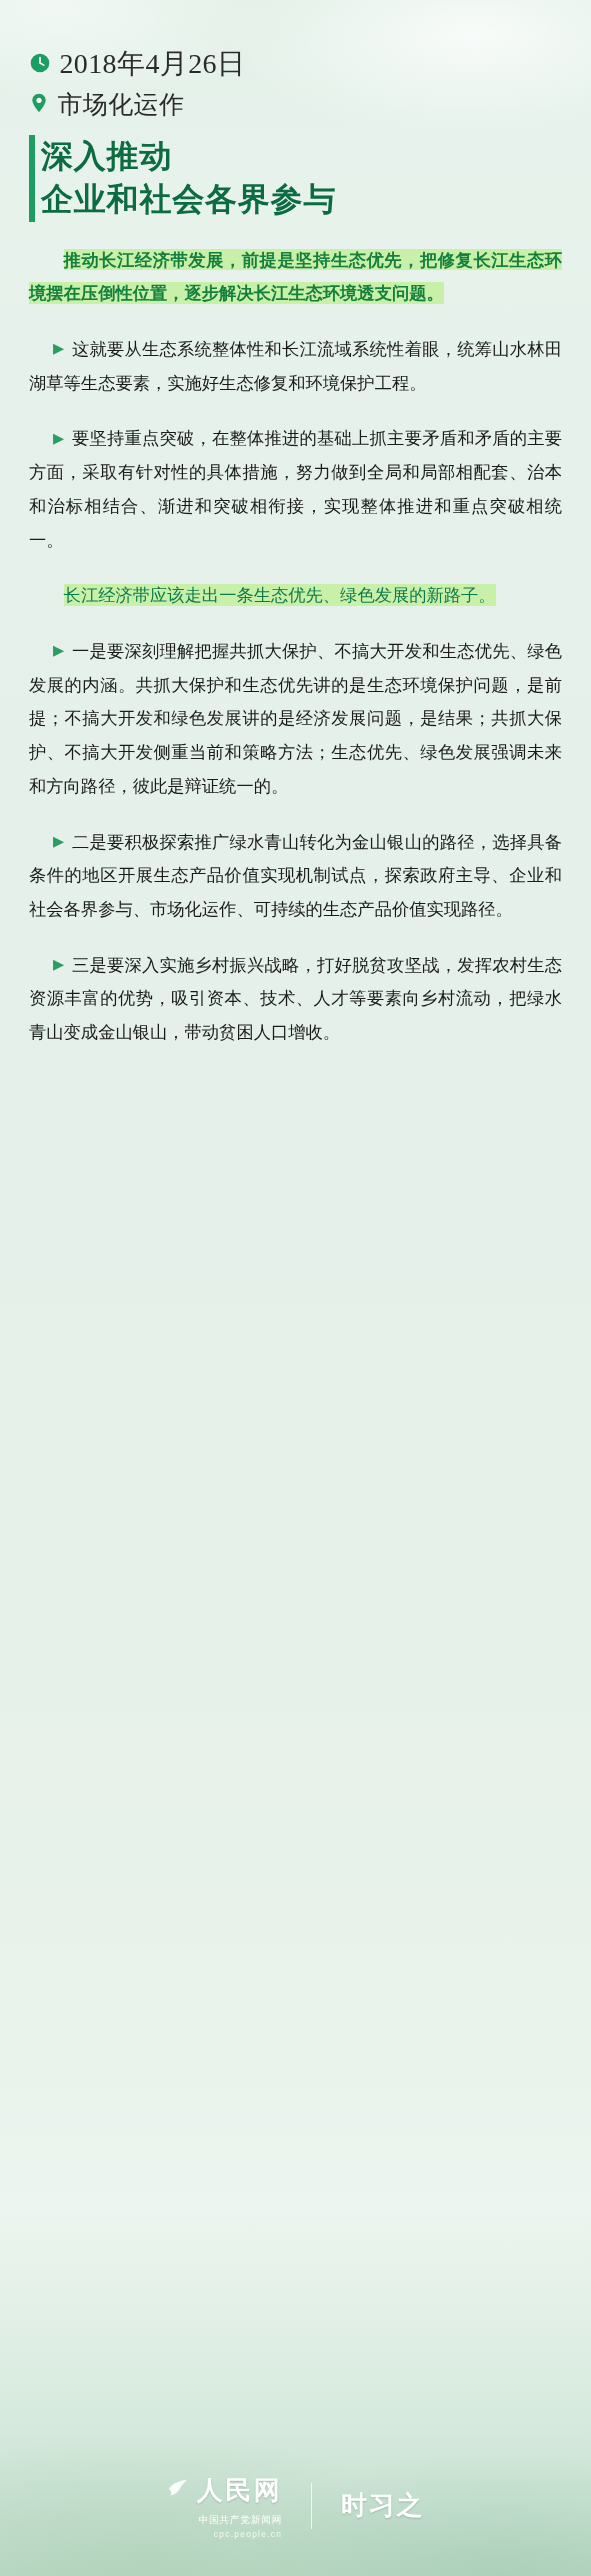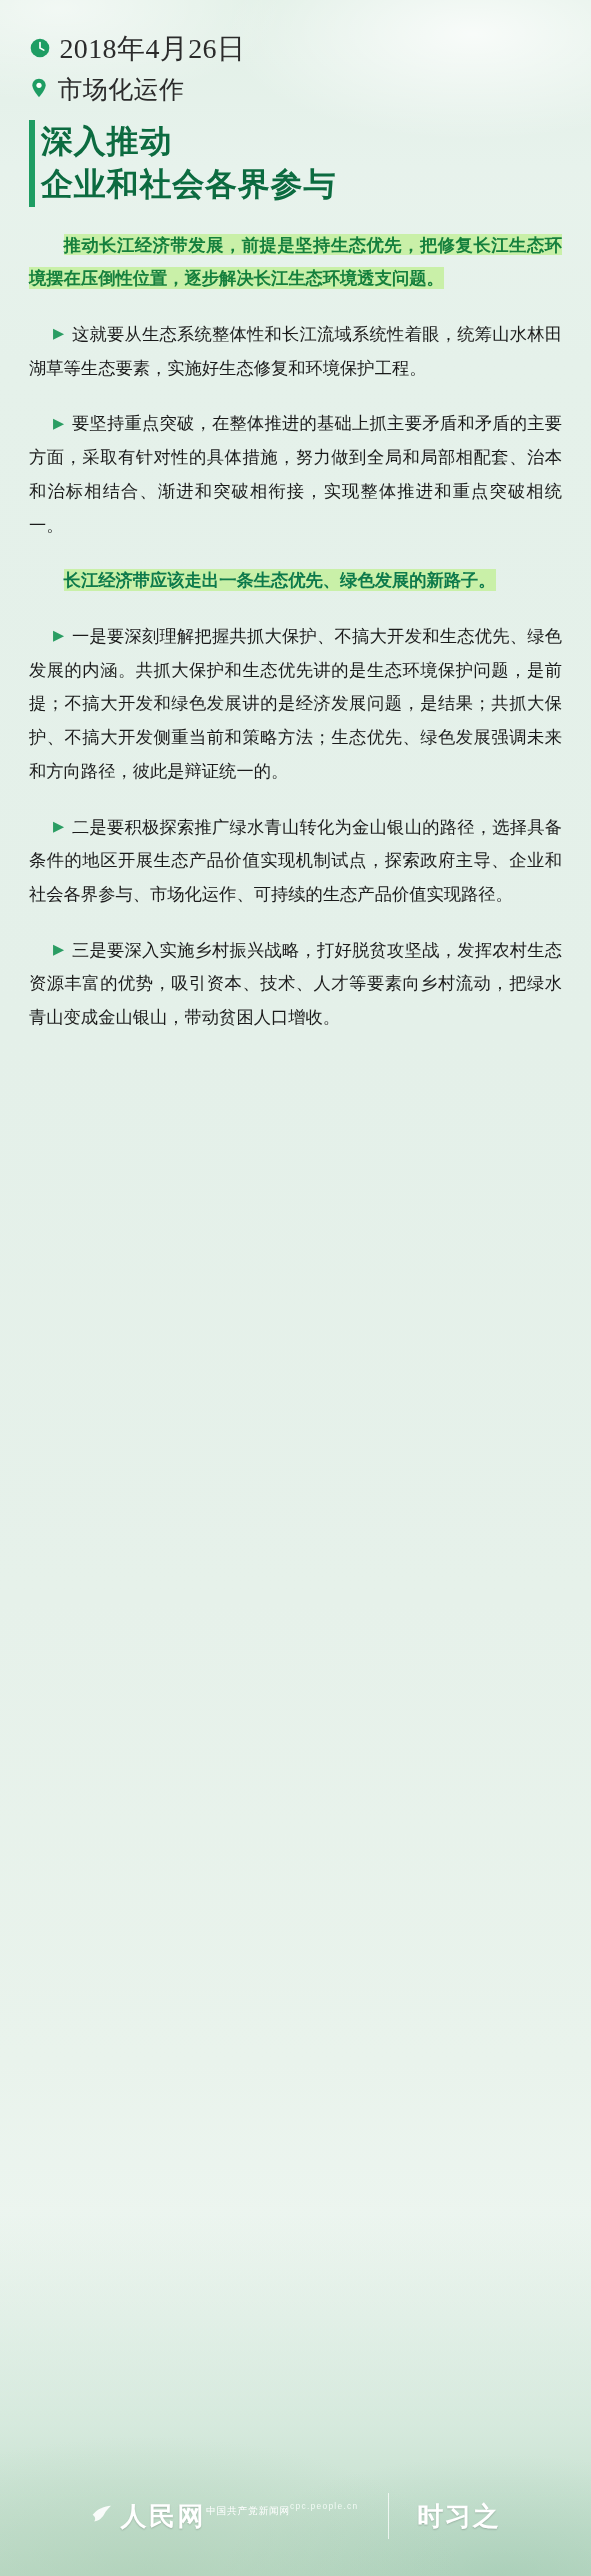--- a/index.html
+++ b/index.html
@@ -36,21 +36,21 @@
     position: absolute; left: 0; bottom: 0; width: 591px; height: 363px;
     background:
       radial-gradient(ellipse 439px 194px at 25% 100%, rgba(170,205,180,0.55), rgba(170,205,180,0) 72%),
       radial-gradient(ellipse 389px 169px at 85% 100%, rgba(150,195,170,0.45), rgba(150,195,170,0) 72%),
       linear-gradient(180deg, rgba(223,239,229,0) 0%, rgba(205,229,214,0.75) 58%, rgba(186,217,196,0.95) 100%);
     pointer-events: none;
   }
   .content { position: relative; z-index: 2; }
 
   
-  .header { padding: 30px 29px 0 29px; }
+  .header { padding: 30px 29px 0 29px; margin-top: 15px; }
   .hline { display: flex; align-items: center; gap: 8.4px; }
   .hline + .hline { margin-top: 5px; }
   .dateline-text {
     font-size: 28px; color: #2b2b2b; letter-spacing: 0.4px;
     font-family: "Liberation Serif", "DejaVu Serif", serif;
   }
   .placeline-text {
     font-size: 25px; color: #2b2b2b; letter-spacing: 0.4px;
     font-family: "Liberation Serif", "DejaVu Serif", serif;
   }
@@ -79,21 +79,21 @@
     text-justify: inter-ideograph;
   }
   .para.lead {
     color: #15803d;
     font-weight: bold;
     text-indent: 2em;
   }
   .para.lead .hl { background: #c9f0a8; padding: 0.8px 0; }
   .para.sub {
     color: #0d7a4b;
-    font-weight: bold;
+    font-weight: normal;
     text-indent: 2em;
   }
   .para.sub .hl { background: #c9f0a8; padding: 0.8px 0; }
   .para.item { text-indent: 0; }
   .bullet {
     display: inline-block;
     color: #2a9d63;
     font-size: 14.4px;
     margin-right: 7.6px;
     margin-left: 24px;
@@ -101,21 +101,21 @@
   }
 
   
   .footer {
     position: absolute; left: 0; bottom: 0; width: 591px; height: 253px;
     z-index: 3;
     display: flex; align-items: flex-end; justify-content: center;
     padding-bottom: 37px;
   }
   .footer-inner { display: flex; align-items: center; gap: 29px; }
-  .brand { display: flex; flex-direction: row; align-items: flex-start; color: #ffffff; }
+  .brand { display: flex; flex-direction: column; align-items: flex-end; color: #ffffff; }
   .brand-mark { display: flex; align-items: baseline; gap: 5px; }
   .brand-name { font-size: 26px; font-weight: bold; letter-spacing: 2.5px; color:#ffffff;
                 font-family: "Liberation Serif","DejaVu Serif",serif; text-shadow: 0 0.8px 1.7px rgba(0,0,0,.18);}
   .brand-sub { margin-top: 6px; font-size: 9.7px; letter-spacing: 0.8px; color: #ffffff;
                background: rgba(255,255,255,0.0); }
   .brand-url { margin-top: 2.5px; font-size: 8.4px; letter-spacing: 1.3px; color: #f2fbf5; }
   .divider-v { width: 0.8px; height: 46px; background: rgba(255,255,255,0.75); }
   .col-logo { display: flex; align-items: flex-start; gap: 7.6px; }
   .col-logo-text { font-size: 26px; font-weight: bold; color: #ffffff; letter-spacing: 1.7px;
                    font-family: "Liberation Serif","DejaVu Serif",serif; text-shadow: 0 0.8px 1.7px rgba(0,0,0,.18);}

